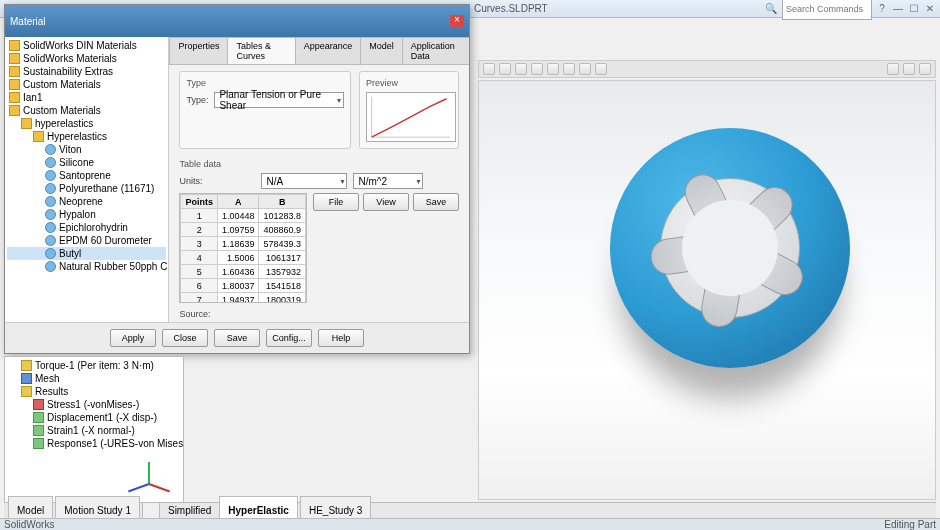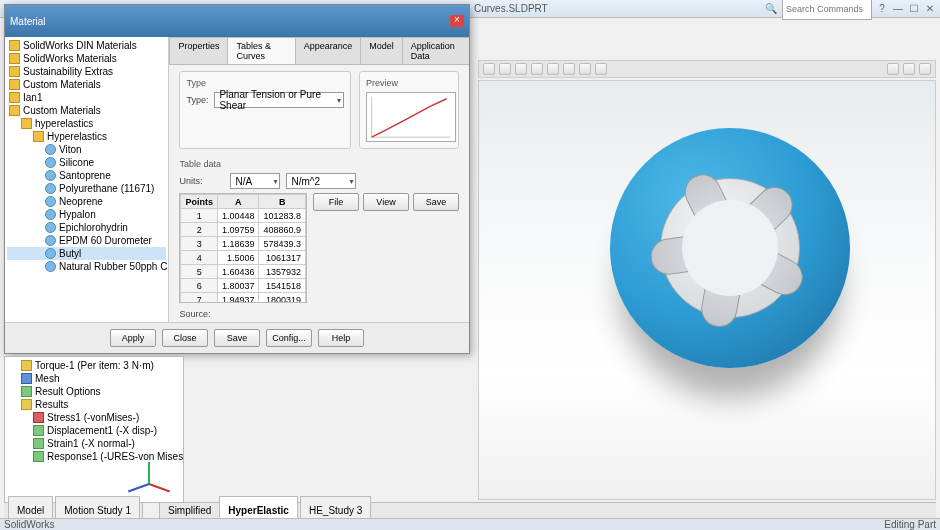--- a/index.html
+++ b/index.html
@@ -249,21 +249,21 @@
                   <line x1="4" y1="46" x2="86" y2="46" stroke="#888" stroke-width="0.5"></line>
                   <line x1="4" y1="4" x2="4" y2="46" stroke="#888" stroke-width="0.5"></line>
                 </svg>
             </div>
           </div>
         </div>
 
         <div class="group-label" style="margin-top:4px">Table data</div>
         <div class="row">
           <span class="label">Units:</span>
-          <div class="dropdown" style="width:50px;margin-left:22px">
+          <div class="dropdown" style="width:86px;margin-left:53px">
             <span>N/A</span>
           </div>
           <div class="dropdown" style="width:70px">
             <span>N/m^2</span>
           </div>
         </div>
 
         <div class="table-wrap">
           <div class="table-scroll">
             <table class="data-table">
@@ -336,24 +336,20 @@
 </div>
 
 <div class="feat-tree" id="feat-tree">
     <div class="feat-item">
       <span class="feat-ico fi-y"></span>
       <span>Torque-1 (Per item: 3 N·m)</span>
     </div>
     <div class="feat-item">
       <span class="feat-ico fi-b"></span>
       <span>Mesh</span>
-    </div>
-    <div class="feat-item">
-      <span class="feat-ico fi-g"></span>
-      <span>Result Options</span>
     </div>
     <div class="feat-item">
       <span class="feat-ico fi-y"></span>
       <span>Results</span>
     </div>
     <div class="feat-item ind2">
       <span class="feat-ico fi-r"></span>
       <span>Stress1 (-vonMises-)</span>
     </div>
     <div class="feat-item ind2">

